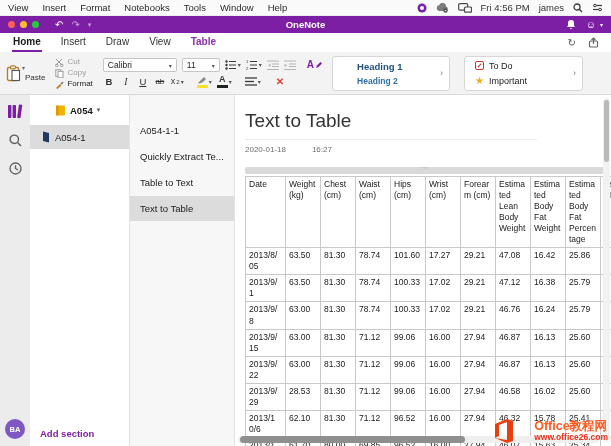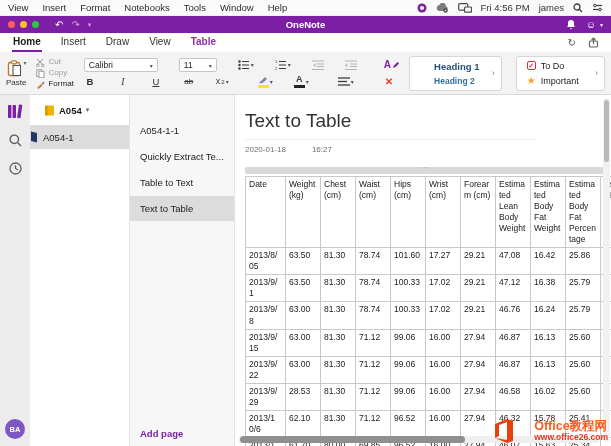--- a/index.html
+++ b/index.html
@@ -27,31 +27,31 @@
 
   
   .tabbar { height:19px; background:#fff; display:flex; align-items:stretch; padding:0 12px; gap:18px; font-size:10px; color:#333; }
   .tabbar .tab { display:flex; align-items:center; border-bottom:2px solid transparent; padding:0 1px; cursor:default; }
   .tabbar .tab.active { font-weight:bold; border-bottom-color:#7d1fa5; color:#1a1a1a; }
   .tabbar .tab.contextual { color:#8b2fb3; font-weight:bold; }
   .tabbar .right { margin-left:auto; display:flex; align-items:center; gap:12px; color:#555; }
 
   
   .ribbon { height:43px; background:#f3f3f3; border-bottom:1px solid #d9d9d9; display:flex; align-items:center; padding:0 6px; gap:10px; }
-  .grp-paste { display:flex; flex-direction:column; align-items:flex-end; font-size:8px; color:#333; line-height:1; }
+  .grp-paste { display:flex; flex-direction:row; align-items:flex-end; font-size:8px; color:#333; line-height:1; }
   .grp-paste .clip { display:flex; align-items:flex-start; gap:1px; }
   .grp-paste .lbl { margin-top:2px; }
   .mini-chev { font-size:6px; color:#666; }
   .grp-cutcopy { display:flex; flex-direction:column; justify-content:center; gap:2px; font-size:8px; line-height:1; }
   .grp-cutcopy .row { display:flex; align-items:center; gap:3px; }
   .grp-cutcopy .muted { color:#9b9b9b; }
   .grp-cutcopy .dark { color:#222; }
 
   .grp-font { display:flex; flex-direction:column; gap:3px; }
-  .fr { display:flex; align-items:center; gap:21px; }
+  .fr { display:flex; align-items:center; gap:5px; }
   .select { background:#fff; border:1px solid #c6c6c6; border-radius:2px; font-size:8.5px; color:#222; display:flex; align-items:center; gap:4px; padding:1px 4px; height:14px; }
   .select .arr { font-size:6px; color:#555; }
   .icon-btn { display:flex; align-items:center; gap:1px; color:#3a3a3a; font-size:9px; cursor:default; line-height:1; }
   .icon-btn .arr { font-size:6px; color:#555; }
   .icon-btn.gray { color:#b3b3b3; }
   .fmt { width:12px; text-align:center; font-size:9.5px; color:#2f2f2f; }
   .fmt.b { font-weight:bold; } .fmt.i { font-style:italic; font-family:"Liberation Serif",serif; } .fmt.u { text-decoration:underline; }
   .swatch { display:flex; flex-direction:column; align-items:center; line-height:1; }
   .swatch .bar { width:11px; height:3px; margin-top:1px; }
   .clear-x { color:#e03e2d; font-size:10px; font-weight:bold; }
@@ -66,24 +66,24 @@
   .todo-box { width:9px; height:9px; border:1.5px solid #d0342c; border-radius:2px; color:#d0342c; font-size:7px; line-height:7px; text-align:center; font-weight:bold; }
   .imp-star { color:#f5a623; font-size:10px; line-height:1; }
   .styles-box { width:118px;padding-left:24px; } .tags-box { width:119px; margin-left:4px; }
 
   
   .main { display:flex; height:351px; }
   .rail { width:30px; background:#ececec; display:flex; flex-direction:column; align-items:center; padding-top:9px; gap:15px; position:relative; }
   .rail .avatar { position:absolute; bottom:7px; width:20px; height:20px; border-radius:50%; background:#7e57c2; color:#fff; font-size:7.5px; font-weight:bold; display:flex; align-items:center; justify-content:center; }
 
   .col-sections { width:100px; background:#fff; border-right:1px solid #e2e2e2; position:relative; padding-top:7px; }
-  .nb-header { display:flex; align-items:center; gap:4px; padding:0 14px; height:16px; }
+  .nb-header { display:flex; align-items:center; gap:4px; padding:0 25px; height:16px; }
   .nb-header .name { font-size:9.5px; font-weight:bold; color:#1a1a1a; }
   .nb-header .arr { font-size:7px; color:#666; }
-  .section-item { margin-top:7px; background:#dcdcdc; display:flex; align-items:center; gap:5px; padding:6px 0; font-size:9.5px; color:#1a1a1a; }
+  .section-item { margin-top:7px; background:#dcdcdc; display:flex; align-items:center; gap:5px; padding:6px 12px; font-size:9.5px; color:#1a1a1a; }
   .col-footer { position:absolute; bottom:0; left:0; right:0; height:26px; display:flex; align-items:center; padding:0 10px; background:inherit; }
   .add-btn { color:#7d1fa5; font-weight:bold; font-size:9.5px; cursor:default; }
 
   .col-pages { width:105px; background:#f7f7f7; border-right:1px solid #e2e2e2; position:relative; padding-top:23px; }
   .page-item { padding:7px 10px; font-size:9.5px; color:#1a1a1a; margin-bottom:1px; }
   .page-item.selected { background:#dcdcdc; }
 
   
   .content { flex:1; background:#fff; position:relative; overflow:hidden; padding:15px 0 0 10px; }
   .page-title { font-size:19px; color:#333; font-weight:400; width:292px; padding-bottom:7px; border-bottom:1px solid #ececec; }
@@ -368,32 +368,32 @@
           </svg>
         <span class="name">A054</span>
         <span class="arr">▾</span>
       </div>
       <div class="section-item">
         <svg width="8" height="12" viewBox="0 0 8 12">
             <path d="M1 0.5 L7 2 V11.5 L1 10 Z" fill="#1f3864"></path>
           </svg>
         <span>A054-1</span>
       </div>
+      <div class="col-footer" style="background:#fff">
+        <span class="add-btn">Add section</span>
+      </div>
     </div>
 
     <div class="col-pages">
       <div id="pages-list">
           <div class="page-item">A054-1-1</div>
           <div class="page-item">Quickly Extract Te...</div>
           <div class="page-item">Table to Text</div>
           <div class="page-item selected">Text to Table</div>
         </div>
-      <div class="col-footer" style="background:#f7f7f7">
-        <span class="add-btn">Add page</span>
-      </div>
     </div>
 
     <div class="content">
       <div class="page-title">Text to Table</div>
       <div class="page-meta">
         <span>2020-01-18</span>
         <span>16:27</span>
       </div>
       <div class="table-handle">
           <span class="dots">⋯</span>

